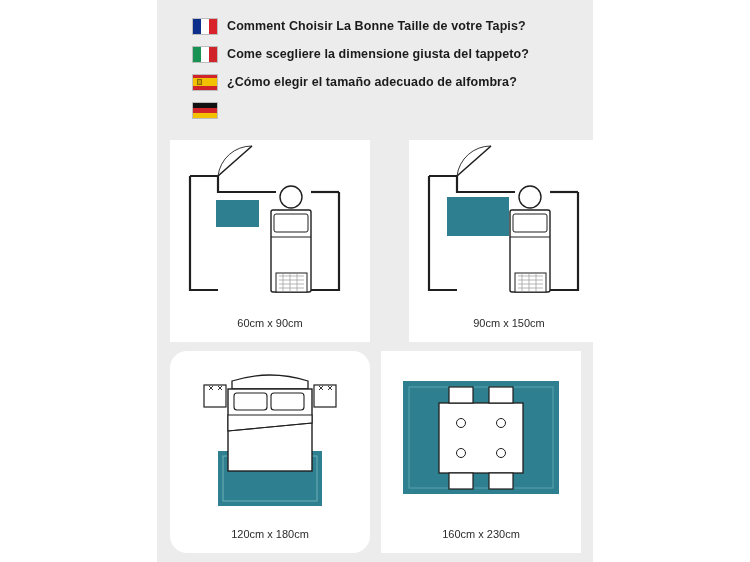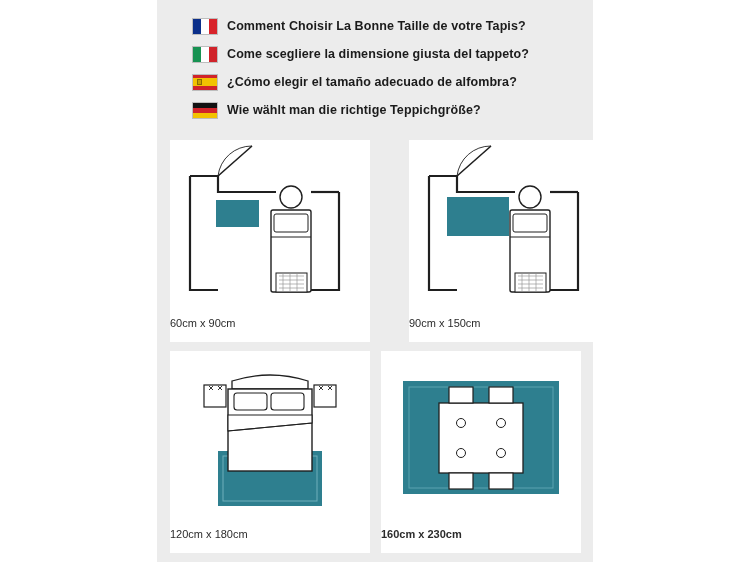--- a/index.html
+++ b/index.html
@@ -75,28 +75,29 @@
     letter-spacing: 0.1px;
     white-space: nowrap;
   }
   
   .card {
     position: absolute;
     background: #ffffff;
   }
   .card-1 { left: 170px; top: 140px; width: 200px; height: 202px; }
   .card-2 { left: 381px; top: 140px; width: 200px; height: 202px; margin-left: 28px; }
-  .card-3 { left: 170px; top: 351px; width: 200px; height: 202px; }
-  .card-4 { left: 381px; top: 351px; width: 200px; height: 202px; font-weight: bold; }
+  .card-3 { left: 170px; top: 351px; width: 200px; height: 202px; border-radius: 17px; }
+  .card-4 { left: 381px; top: 351px; width: 200px; height: 202px; }
 
   .card-caption {
     position: absolute;
     left: 0;
     right: 0;
     bottom: 13px;
+    text-align: center;
     font-size: 11px;
     color: #2b2b2b;
     font-family: "Liberation Sans", sans-serif;
   }
   .art {
     position: absolute;
     left: 0;
     top: 0;
     width: 200px;
     height: 175px;
@@ -139,21 +140,20 @@
       </span>
       <span class="title-text">¿Cómo elegir el tamaño adecuado de alfombra?</span>
     </div>
 
     <div class="title-row">
       <span class="flag horiz">
         <span style="background:#111111"></span>
           <span style="background:#d0232a"></span>
           <span style="background:#f2c200"></span>
       </span>
-      <span class="title-text">Wie wählt man die richtige Teppichgröße?</span>
     </div>
 
   </div>
 
   <div class="card card-1">
     <div class="art">
       <svg width="200" height="175" viewBox="0 0 200 175">
 
         <polyline points="20,36 20,150 48,150" fill="none" stroke="#1f1f1f" stroke-width="2.2"></polyline>
         <polyline points="20,36 48,36 48,52 106,52" fill="none" stroke="#1f1f1f" stroke-width="2.2"></polyline>

